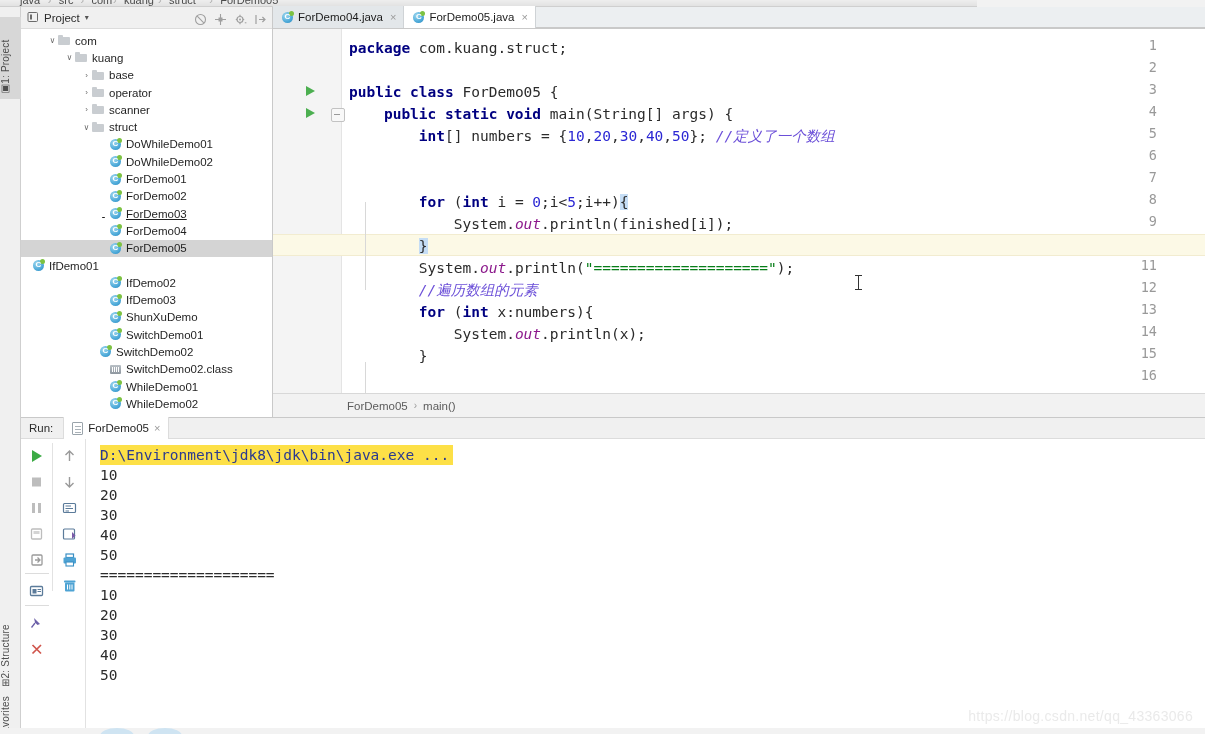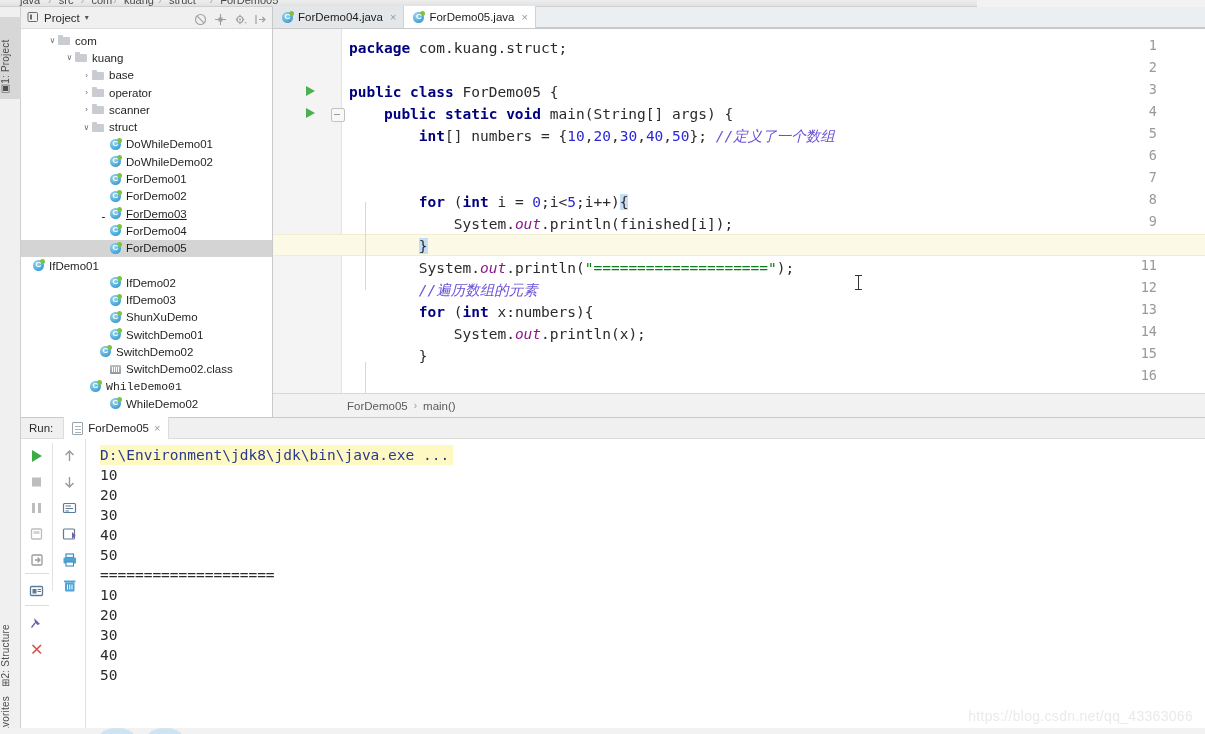--- a/index.html
+++ b/index.html
@@ -201,21 +201,21 @@
   .rtsplit { position:absolute; left:31px; top:4px; width:1px; height:148px; background:#e2e2e2; }
 
   .console {
     position:absolute; left:65px; top:22px; right:0; bottom:0;
     background:#ffffff; padding:6px 0 0 14px; overflow:hidden;
   }
   .cline {
     font-family:"DejaVu Sans Mono", monospace; font-size:14.5px;
     line-height:20px; color:#2b2b2b; white-space:pre;
   }
-  .cline.cmd { color:#2b3a8f; background:#fef9c3; display:inline-block; padding-right:4px; }
+  .cline.cmd { color:#2b3a8f; background:#fde047; display:inline-block; padding-right:4px; }
   .cline.done { color:#2b3a8f; }
 
   .watermark {
     position:absolute; right:12px; bottom:10px;
     font-size:14px; color:#eaeaea; font-family:"Liberation Sans",sans-serif;
     letter-spacing:.3px; user-select:none;
   }
   .bottomedge { position:absolute; left:0; bottom:0; width:1205px; height:6px; background:#f2f2f2; }
   .blob { position:absolute; bottom:-10px; width:34px; height:16px; border-radius:50%; background:#cfe4f2; }
 </style>
@@ -409,21 +409,21 @@
           <span class="ico java">
             <span class="spark"></span>
           </span>
           <span class="tlabel">SwitchDemo02</span>
         </div>
         <div class="trow" style="padding-left: 77px;">
           <span class="arrow empty">·</span>
           <span class="ico cls"></span>
           <span class="tlabel">SwitchDemo02.class</span>
         </div>
-        <div class="trow" style="padding-left: 57px; font-family: Liberation Mono, monospace;">
+        <div class="trow" style="padding-left: 77px;">
           <span class="arrow empty">·</span>
           <span class="ico java">
             <span class="spark"></span>
           </span>
           <span class="tlabel">WhileDemo01</span>
         </div>
         <div class="trow" style="padding-left: 77px;">
           <span class="arrow empty">·</span>
           <span class="ico java">
             <span class="spark"></span>

